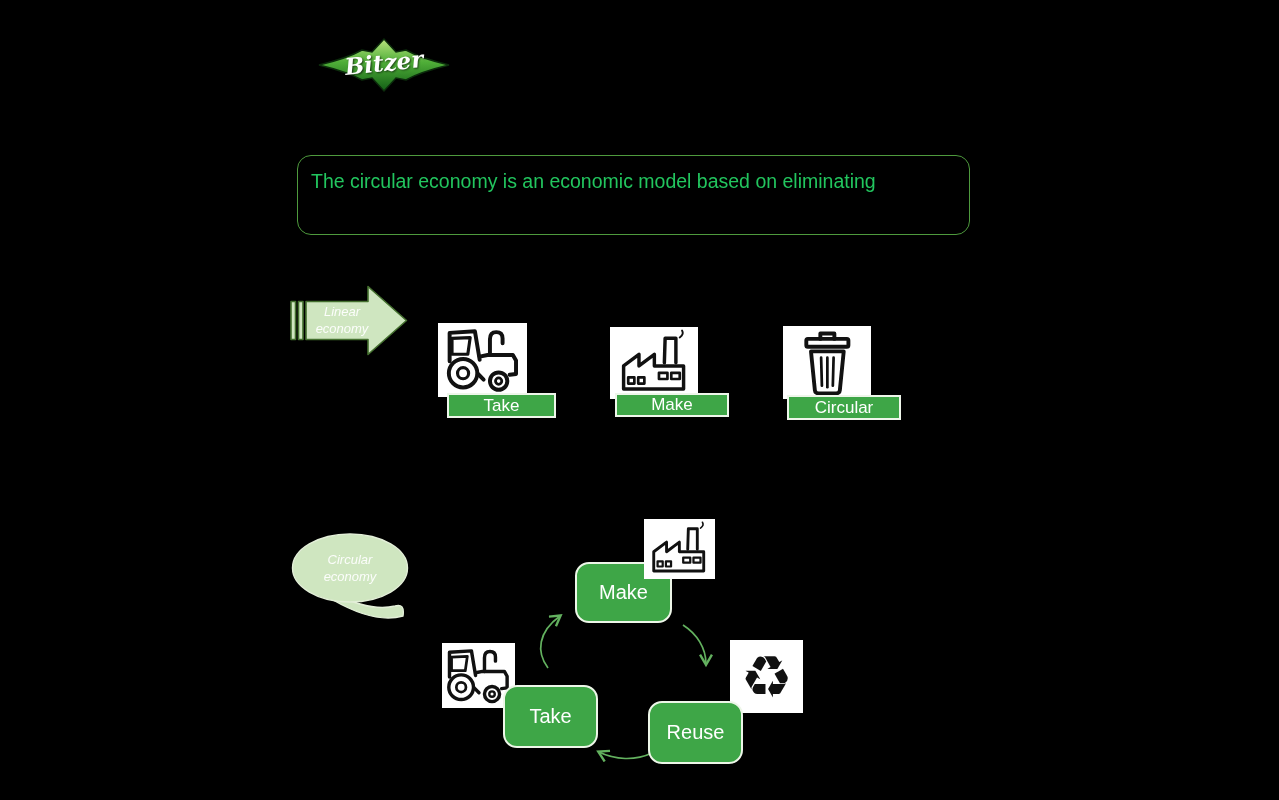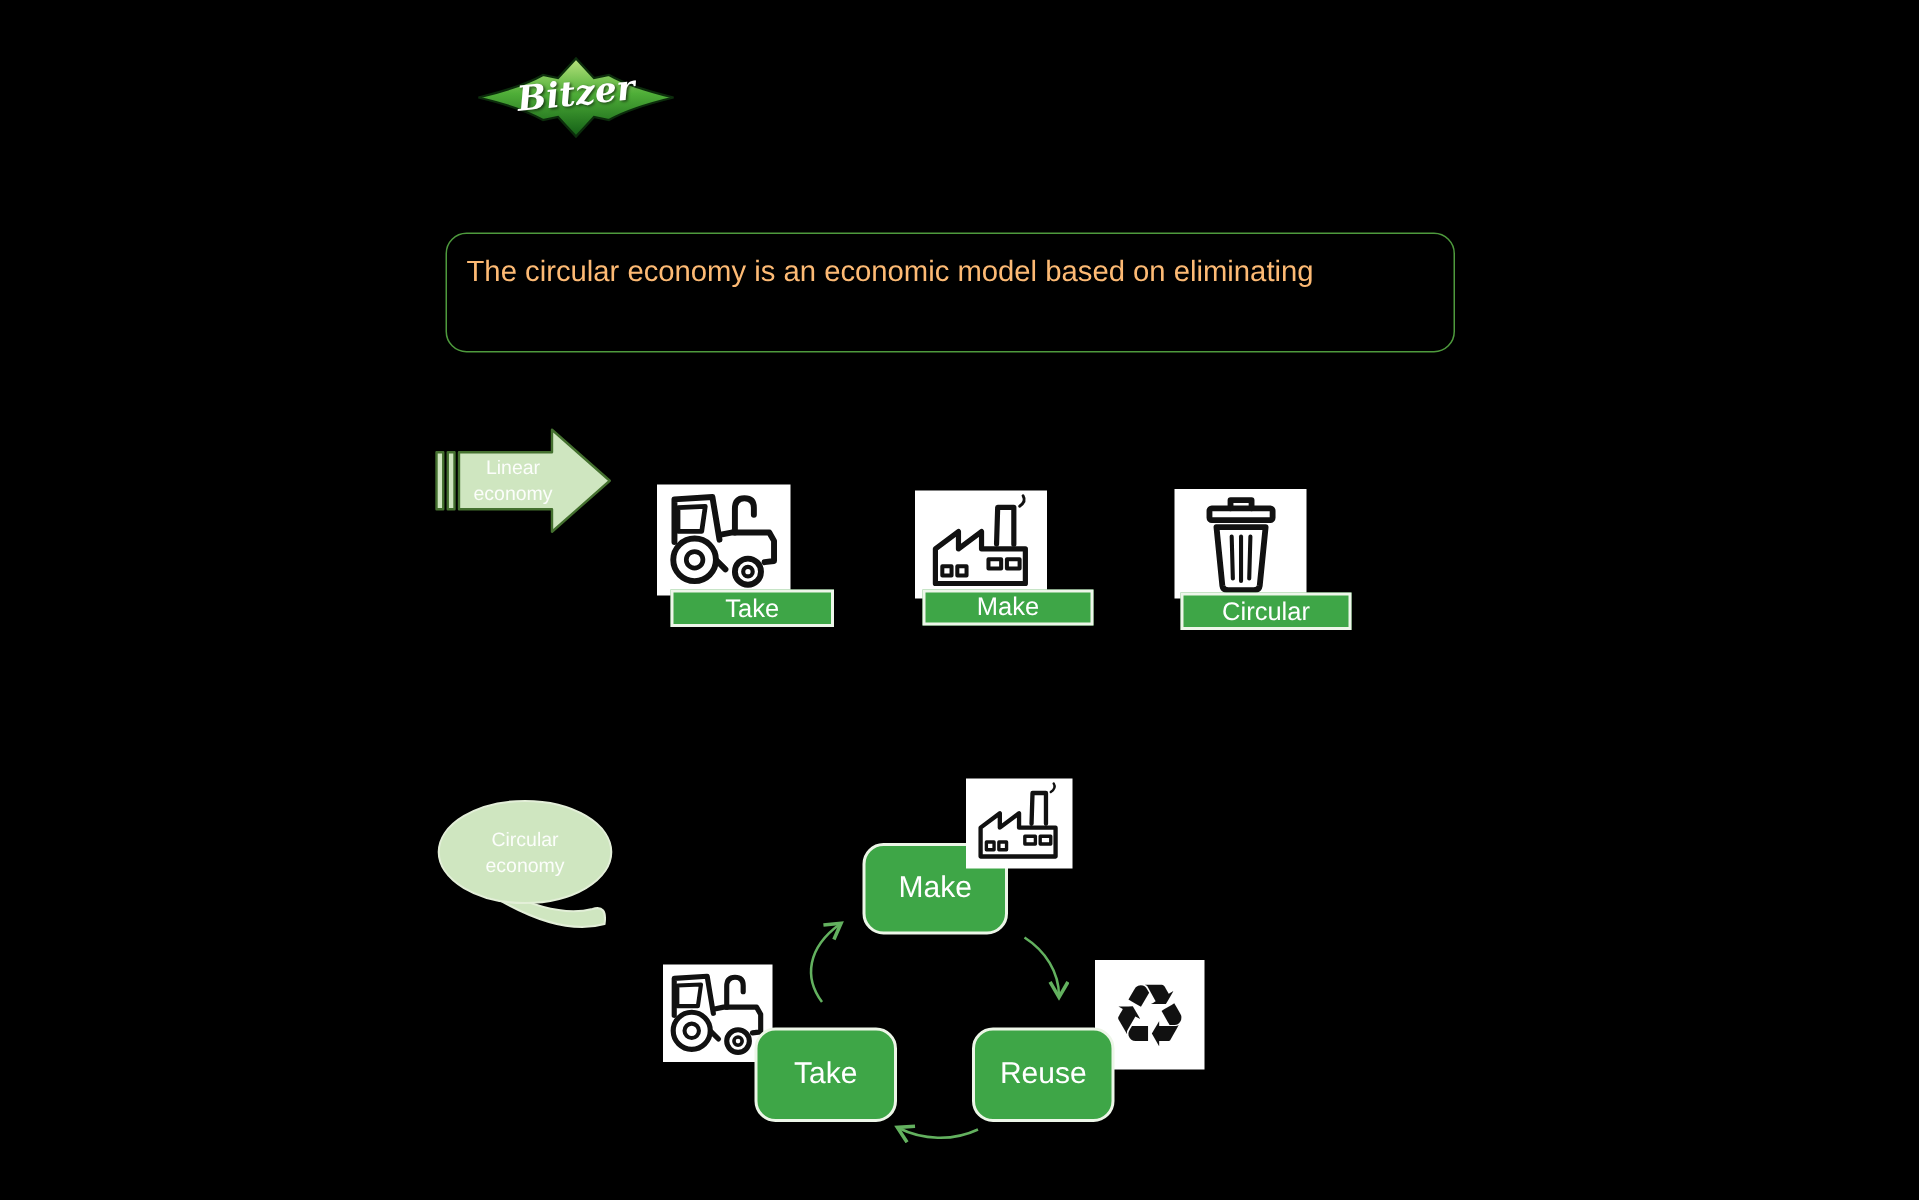--- a/index.html
+++ b/index.html
@@ -3,38 +3,38 @@
 <meta charset="utf-8">
 <style>
   html,body{margin:0;padding:0;background:#000;}
   body{width:1279px;height:800px;overflow:hidden;position:relative;
        font-family:"Liberation Sans",sans-serif;}
   .abs{position:absolute;}
 
   
   .intro-box{left:297px;top:155px;width:673px;height:80px;
     border:1.5px solid #4e9a3d;border-radius:14px;box-sizing:border-box;
-    padding:12px 8px 0 13px;color:#fdba74;font-size:19.5px;line-height:27px;}
+    padding:12px 8px 0 13px;color:#22c55e;font-size:19.5px;line-height:27px;}
   .intro-line2{padding-left:6px;}
 
   
   .tile{background:#ffffff;display:flex;align-items:center;justify-content:center;box-sizing:border-box;}
   .tile svg{width:94%;height:94%;}
   .icon-stroke{stroke:#111;fill:none;stroke-linejoin:round;stroke-linecap:round;}
 
   
   .step-label{background:#3ea647;border:2px solid #eef6ea;box-sizing:border-box;
     color:#fff;font-size:17px;display:flex;align-items:center;justify-content:center;z-index:5;}
 
   
   .flow-box{background:#3ea647;border:2px solid #edf6e8;border-radius:14px;box-sizing:border-box;
     color:#fff;font-size:20px;display:flex;align-items:center;justify-content:center;}
 
   
-  .shape-label{color:rgba(255,255,255,0.93);font-size:13px;line-height:17px;text-align:center;z-index:4;}
+  .shape-label{color:rgba(255,255,255,0.93);font-size:13px;line-height:17px;text-align:center;z-index:4;font-style:italic;}
 
   .logo-text{color:#fff;font-family:"DejaVu Serif",serif;font-style:italic;font-weight:bold;
     font-size:23px;transform:rotate(-6deg);text-shadow:1px 1px 2px rgba(0,0,0,0.6);
     width:100%;text-align:center;top:13px;left:0;}
 
   .recycle-glyph{font-family:"DejaVu Sans",sans-serif;font-size:58px;color:#111;line-height:1;}
 </style>
 </head>
 <body>
 
@@ -161,21 +161,21 @@
   <div class="abs tile" style="left:644px;top:519px;width:71px;height:60px;z-index:4;">
     <svg viewBox="0 0 100 88">
         <use href="#sym-factory"></use>
       </svg>
   </div>
   <div class="abs flow-box" style="left:575px;top:562px;width:97px;height:61px;z-index:3;">Make</div>
 
   <div class="abs tile" style="left:730px;top:640px;width:73px;height:73px;z-index:2;">
     <span class="recycle-glyph">♻</span>
   </div>
-  <div class="abs flow-box" style="left:648px;top:685px;width:95px;height:63px;z-index:3;">Reuse</div>
+  <div class="abs flow-box" style="left:648px;top:701px;width:95px;height:63px;z-index:3;">Reuse</div>
 
   <div class="abs tile" style="left:442px;top:643px;width:73px;height:65px;z-index:2;">
     <svg viewBox="0 0 100 88">
         <use href="#sym-tractor"></use>
       </svg>
   </div>
   <div class="abs flow-box" style="left:503px;top:685px;width:95px;height:63px;z-index:3;">Take</div>
 
 </div>
 

